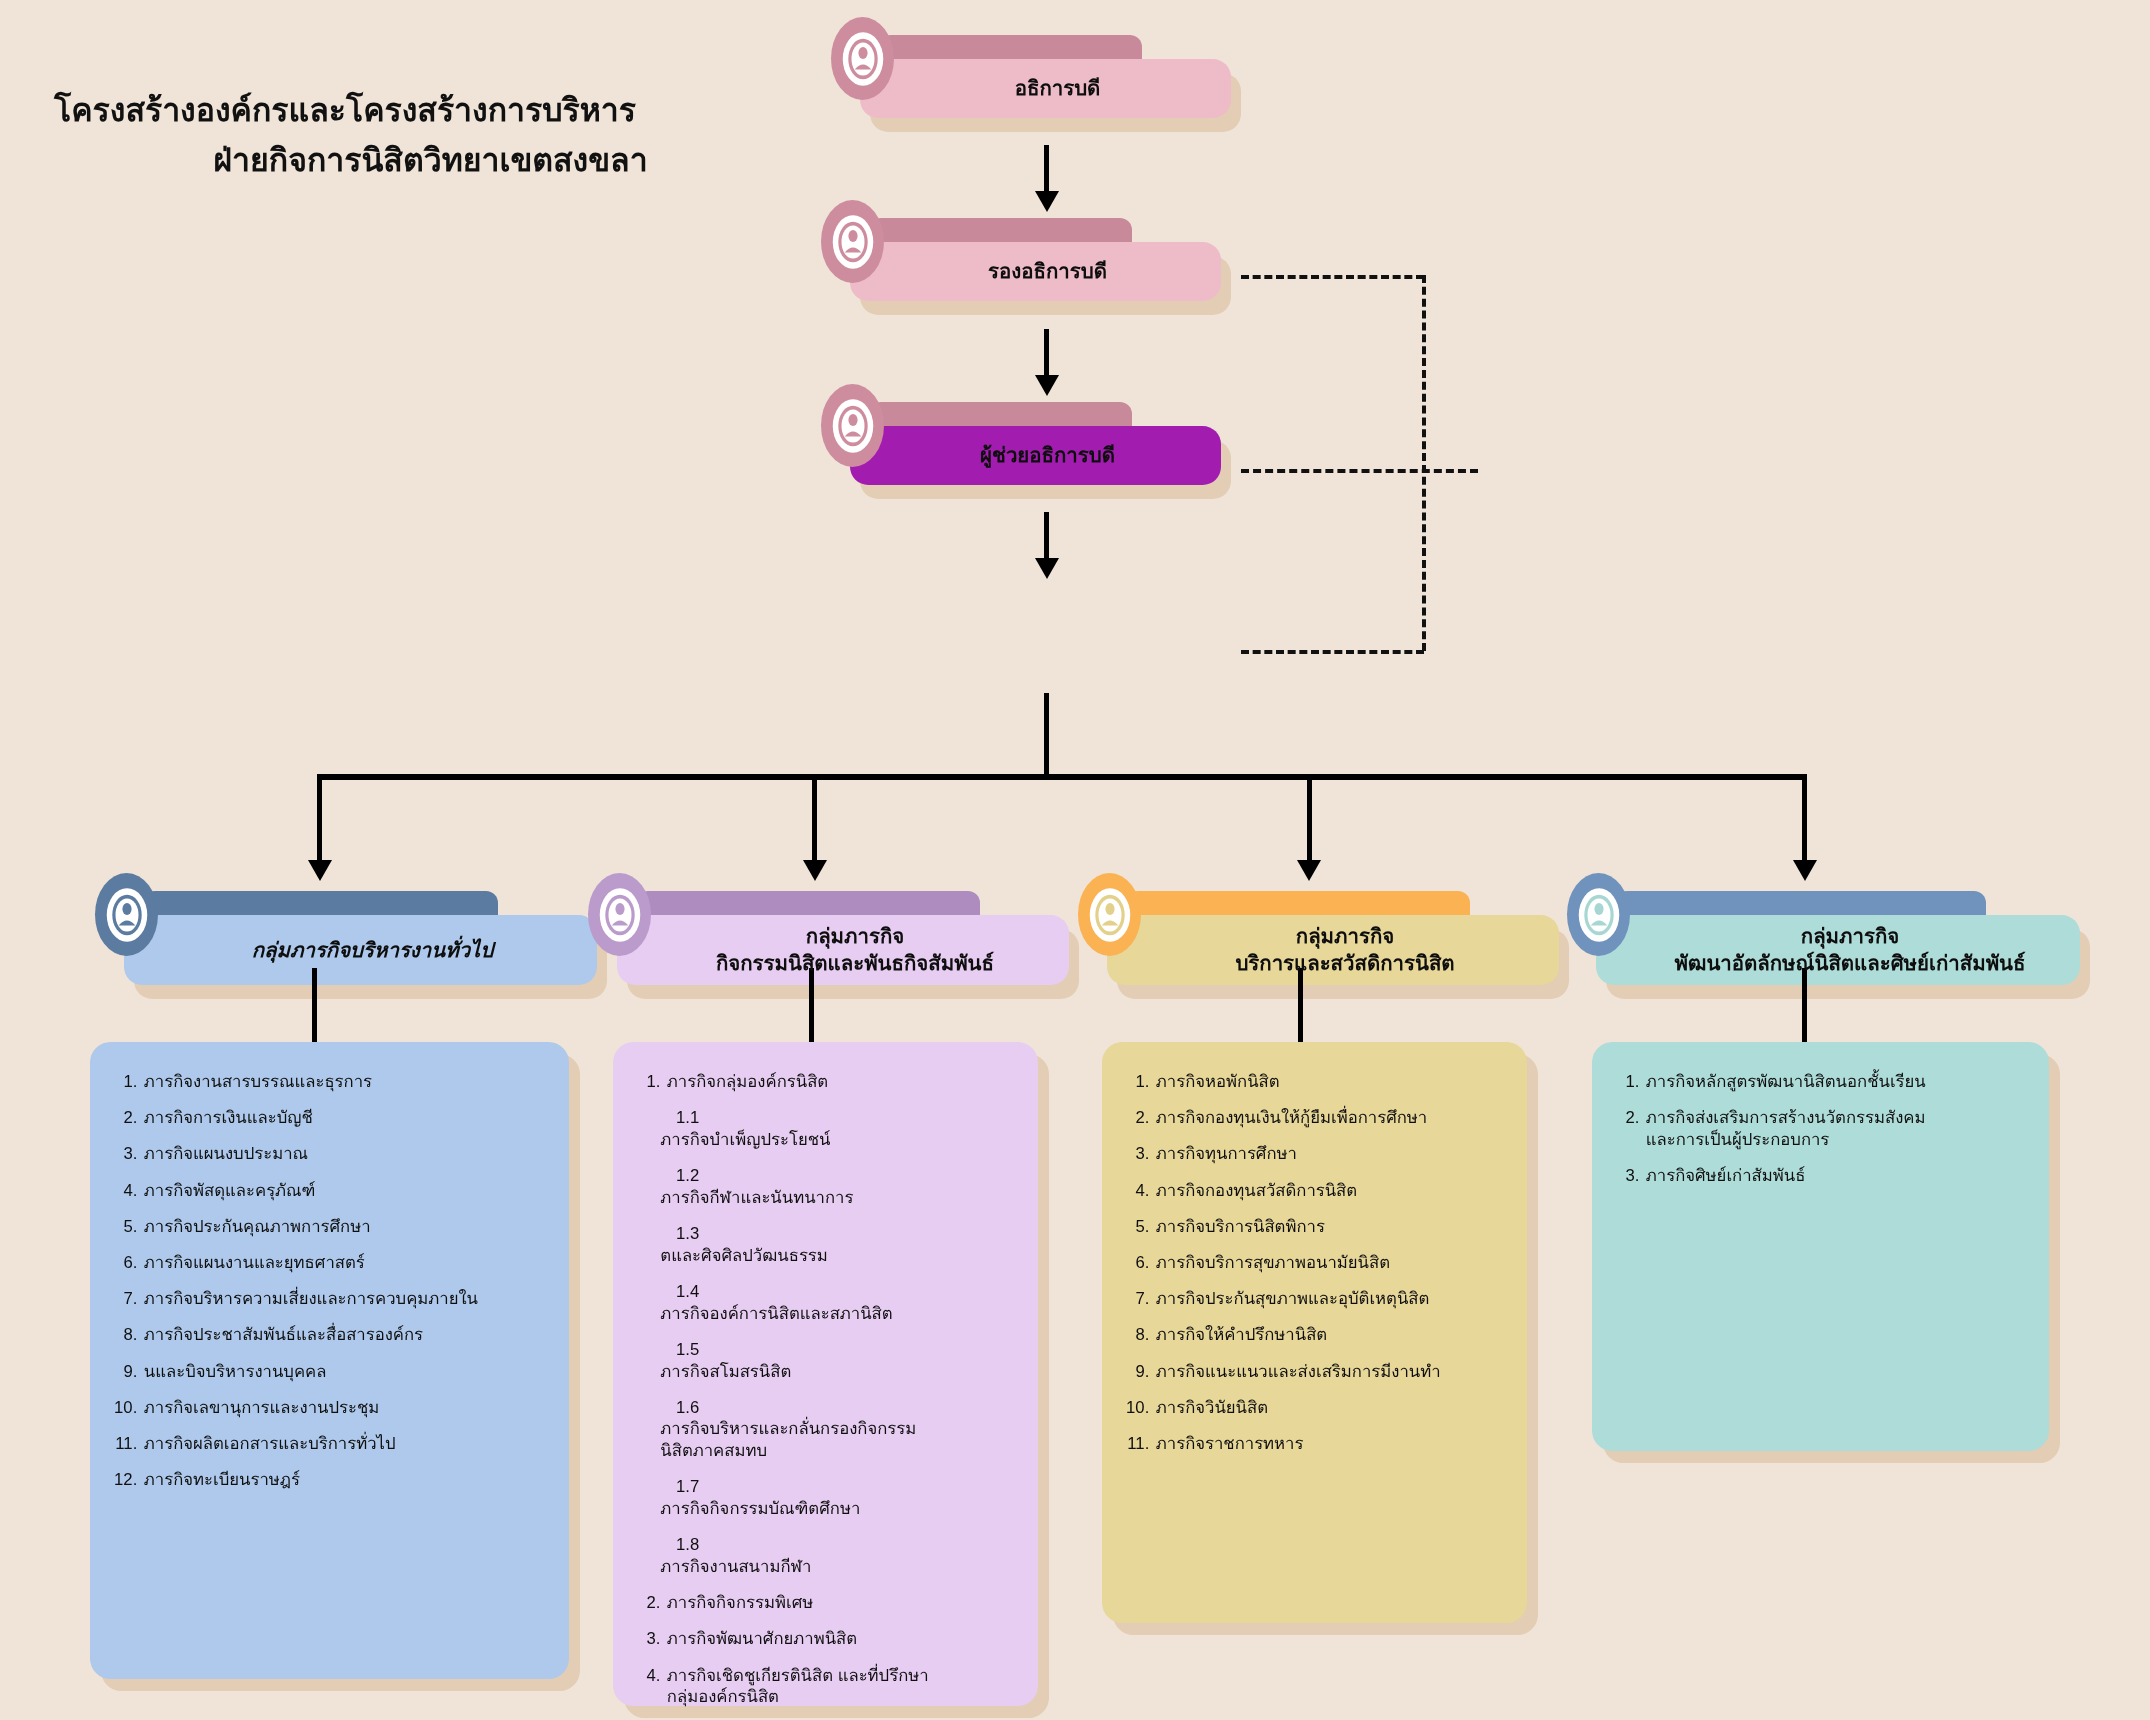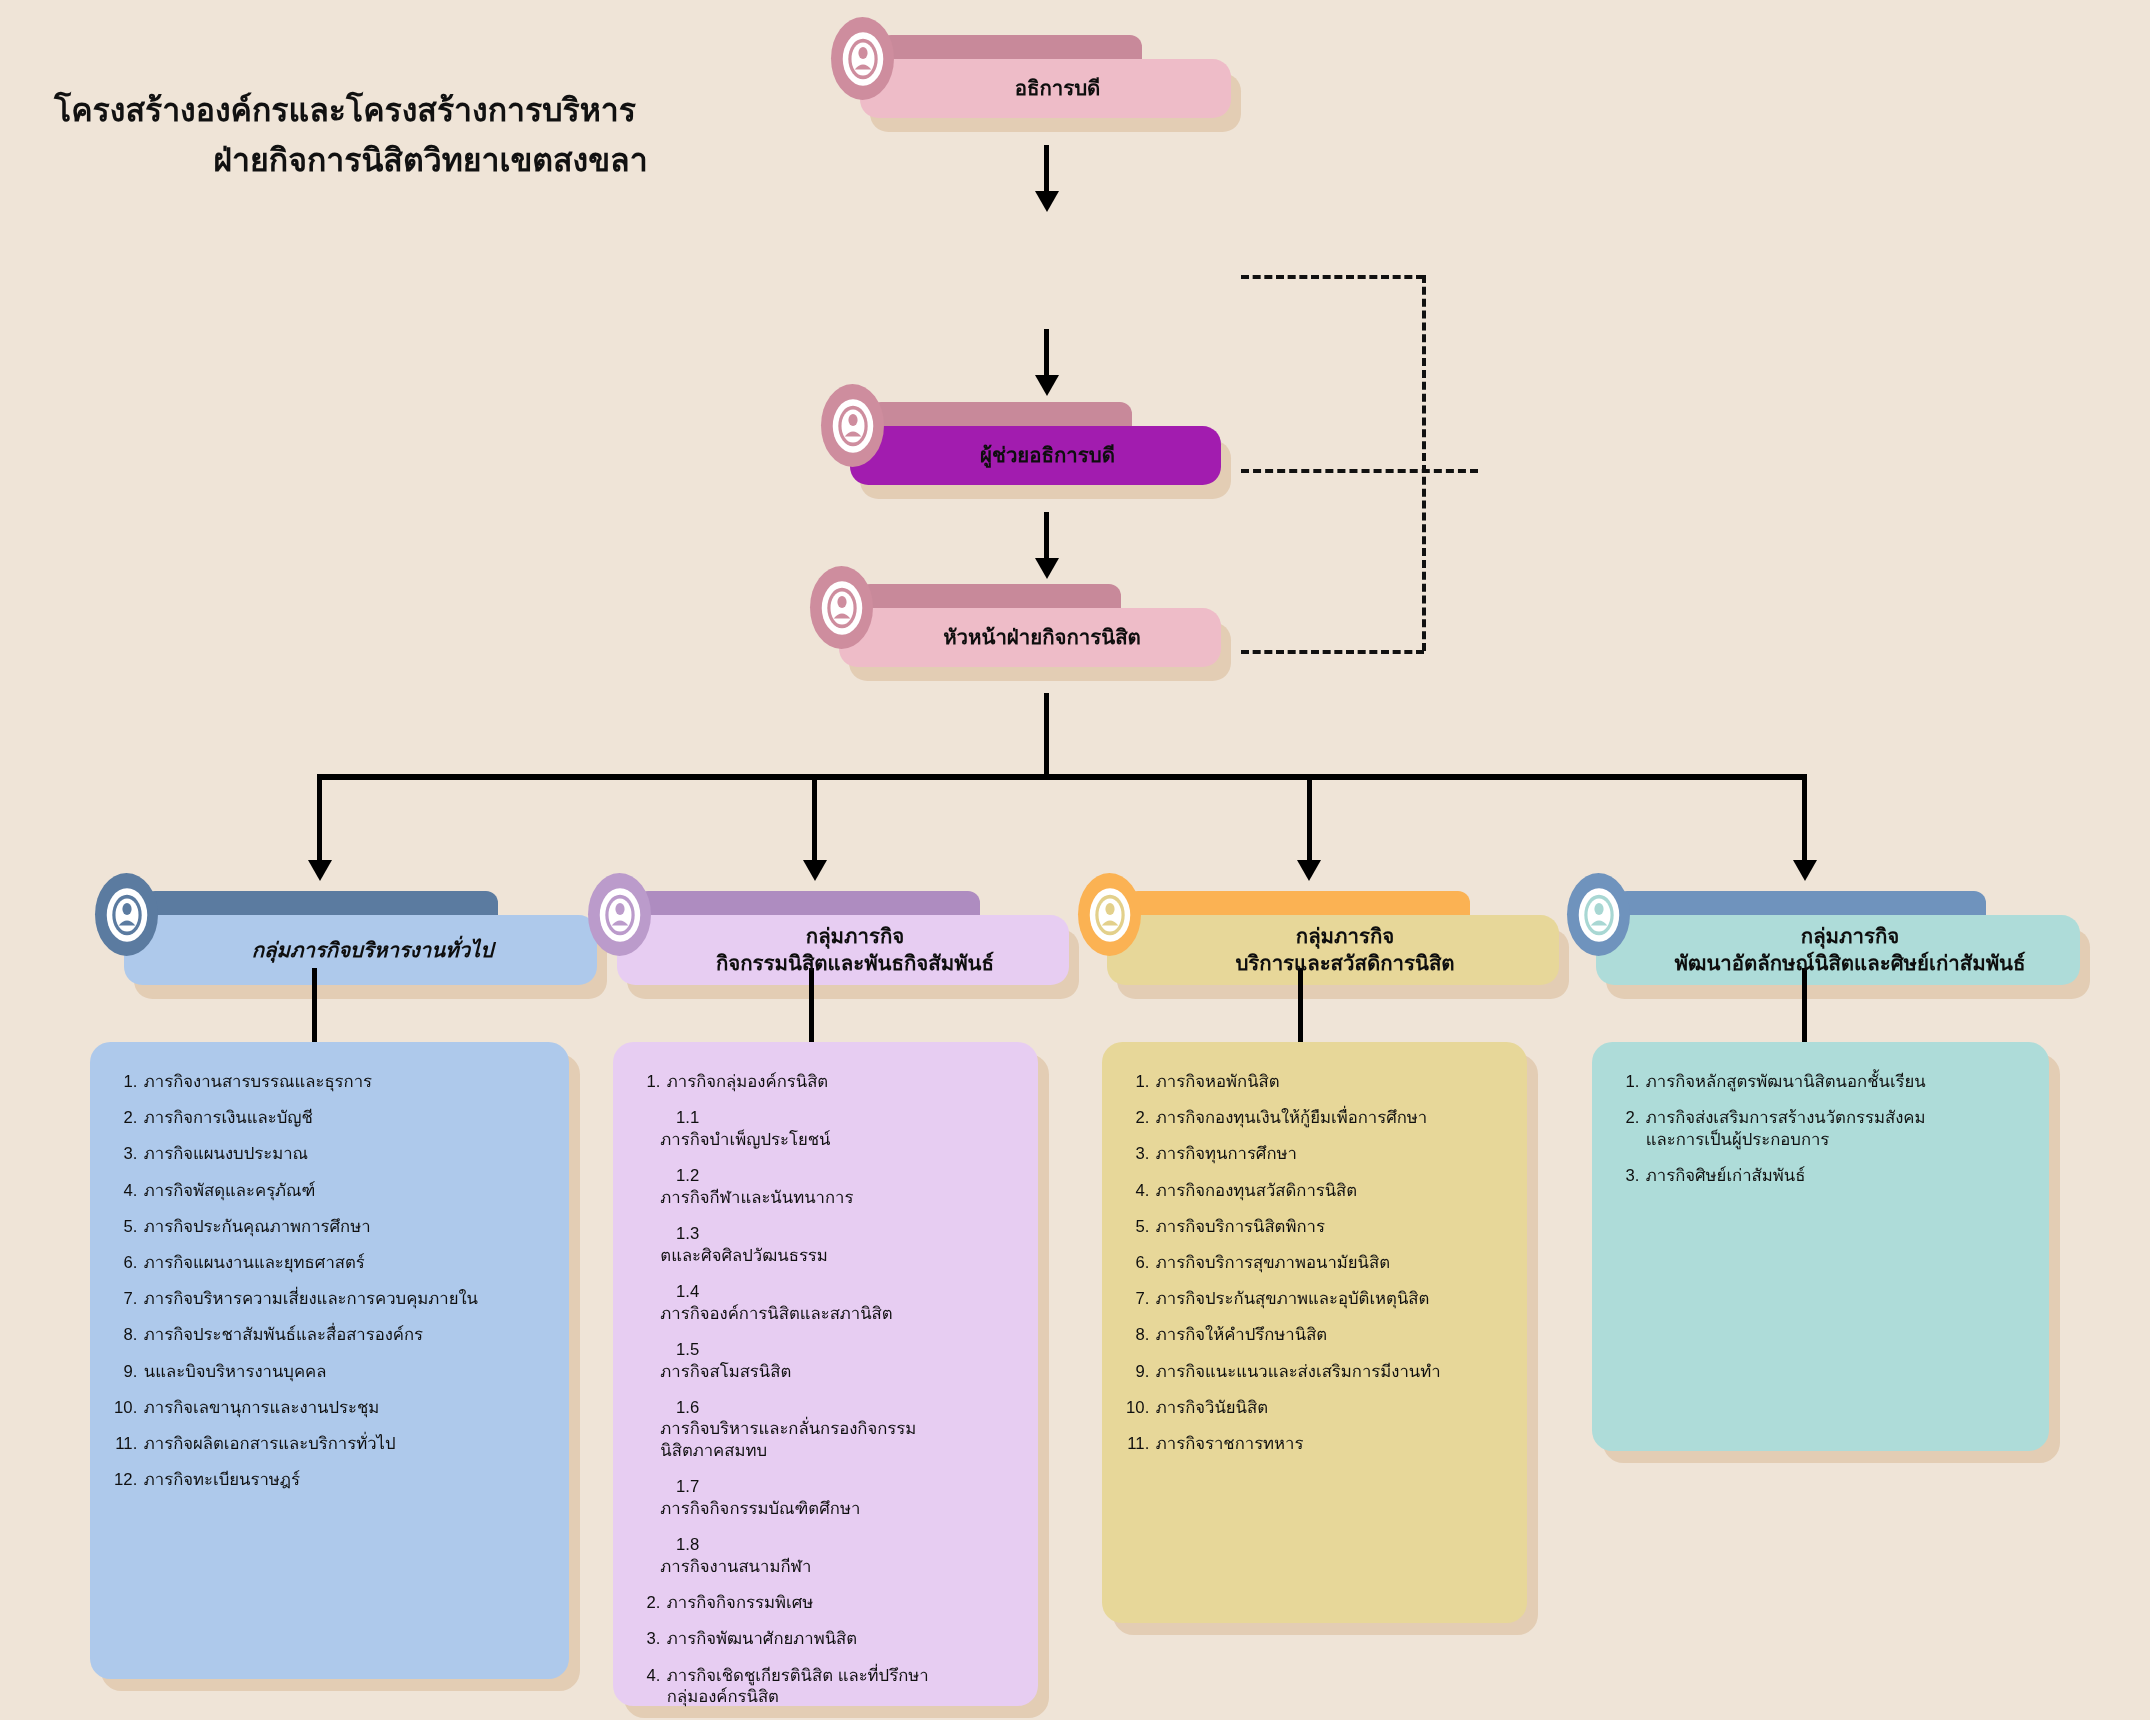--- a/index.html
+++ b/index.html
@@ -203,20 +203,36 @@
       </svg>
     </div>
     <div class="body" style="background:#EEBCC8;">
       <span class="label">อธิการบดี</span>
     </div>
   </div>
 
   <div class="vline" style="left:1044px; top:145px; height:51px;"></div>
   <div class="arrowhead" style="left:1035px; top:191px;"></div>
 
+  <div class="node" style="left:850px; top:214px; width:371px; height:59px;">
+    <div class="shadow"></div>
+    <div class="bar" style="width:263px; background:#C8899A;"></div>
+    <div class="avatar" style="background:#CE8D9E;">
+      <svg viewBox="0 0 100 130" aria-hidden="true">
+        <ellipse cx="50" cy="65" rx="44" ry="58" fill="#FFFFFF"></ellipse>
+        <ellipse cx="50" cy="65" rx="32" ry="44" fill="#CE8D9E"></ellipse>
+        <ellipse cx="50" cy="65" rx="25" ry="36" fill="#FFFFFF"></ellipse>
+        <ellipse cx="50" cy="52" rx="10" ry="13" fill="#CE8D9E"></ellipse>
+        <path d="M32 88 Q50 66 68 88 Z" fill="#CE8D9E"></path>
+      </svg>
+    </div>
+    <div class="body" style="background:#EEBCC8;">
+      <span class="label">รองอธิการบดี</span>
+    </div>
+  </div>
 
   <div class="vline" style="left:1044px; top:329px; height:51px;"></div>
   <div class="arrowhead" style="left:1035px; top:375px;"></div>
 
   <div class="node" style="left:850px; top:398px; width:371px; height:59px;">
     <div class="shadow"></div>
     <div class="bar" style="width:263px; background:#C8899A;"></div>
     <div class="avatar" style="background:#CE8D9E;">
       <svg viewBox="0 0 100 130" aria-hidden="true">
         <ellipse cx="50" cy="65" rx="44" ry="58" fill="#FFFFFF"></ellipse>
@@ -227,36 +243,20 @@
       </svg>
     </div>
     <div class="body" style="background:#a21caf;">
       <span class="label">ผู้ช่วยอธิการบดี</span>
     </div>
   </div>
 
   <div class="vline" style="left:1044px; top:512px; height:51px;"></div>
   <div class="arrowhead" style="left:1035px; top:558px;"></div>
 
-  <div class="node" style="left:839px; top:580px; width:382px; height:59px;">
-    <div class="shadow"></div>
-    <div class="bar" style="width:263px; background:#C8899A;"></div>
-    <div class="avatar" style="background:#CE8D9E;">
-      <svg viewBox="0 0 100 130" aria-hidden="true">
-        <ellipse cx="50" cy="65" rx="44" ry="58" fill="#FFFFFF"></ellipse>
-        <ellipse cx="50" cy="65" rx="32" ry="44" fill="#CE8D9E"></ellipse>
-        <ellipse cx="50" cy="65" rx="25" ry="36" fill="#FFFFFF"></ellipse>
-        <ellipse cx="50" cy="52" rx="10" ry="13" fill="#CE8D9E"></ellipse>
-        <path d="M32 88 Q50 66 68 88 Z" fill="#CE8D9E"></path>
-      </svg>
-    </div>
-    <div class="body" style="background:#EEBCC8;">
-      <span class="label">หัวหน้าฝ่ายกิจการนิสิต</span>
-    </div>
-  </div>
 
   <div class="dash-h" style="left:1241px; top:275px; width:183px;"></div>
   <div class="dash-h" style="left:1241px; top:469px; width:237px;"></div>
   <div class="dash-h" style="left:1241px; top:650px; width:183px;"></div>
   <div class="dash-v" style="left:1422px; top:275px; height:376px;"></div>
 
 
   <div class="vline" style="left:1044px; top:693px; height:86px;"></div>
   <div class="hline" style="left:317px; top:774px; width:1489px;"></div>
 

